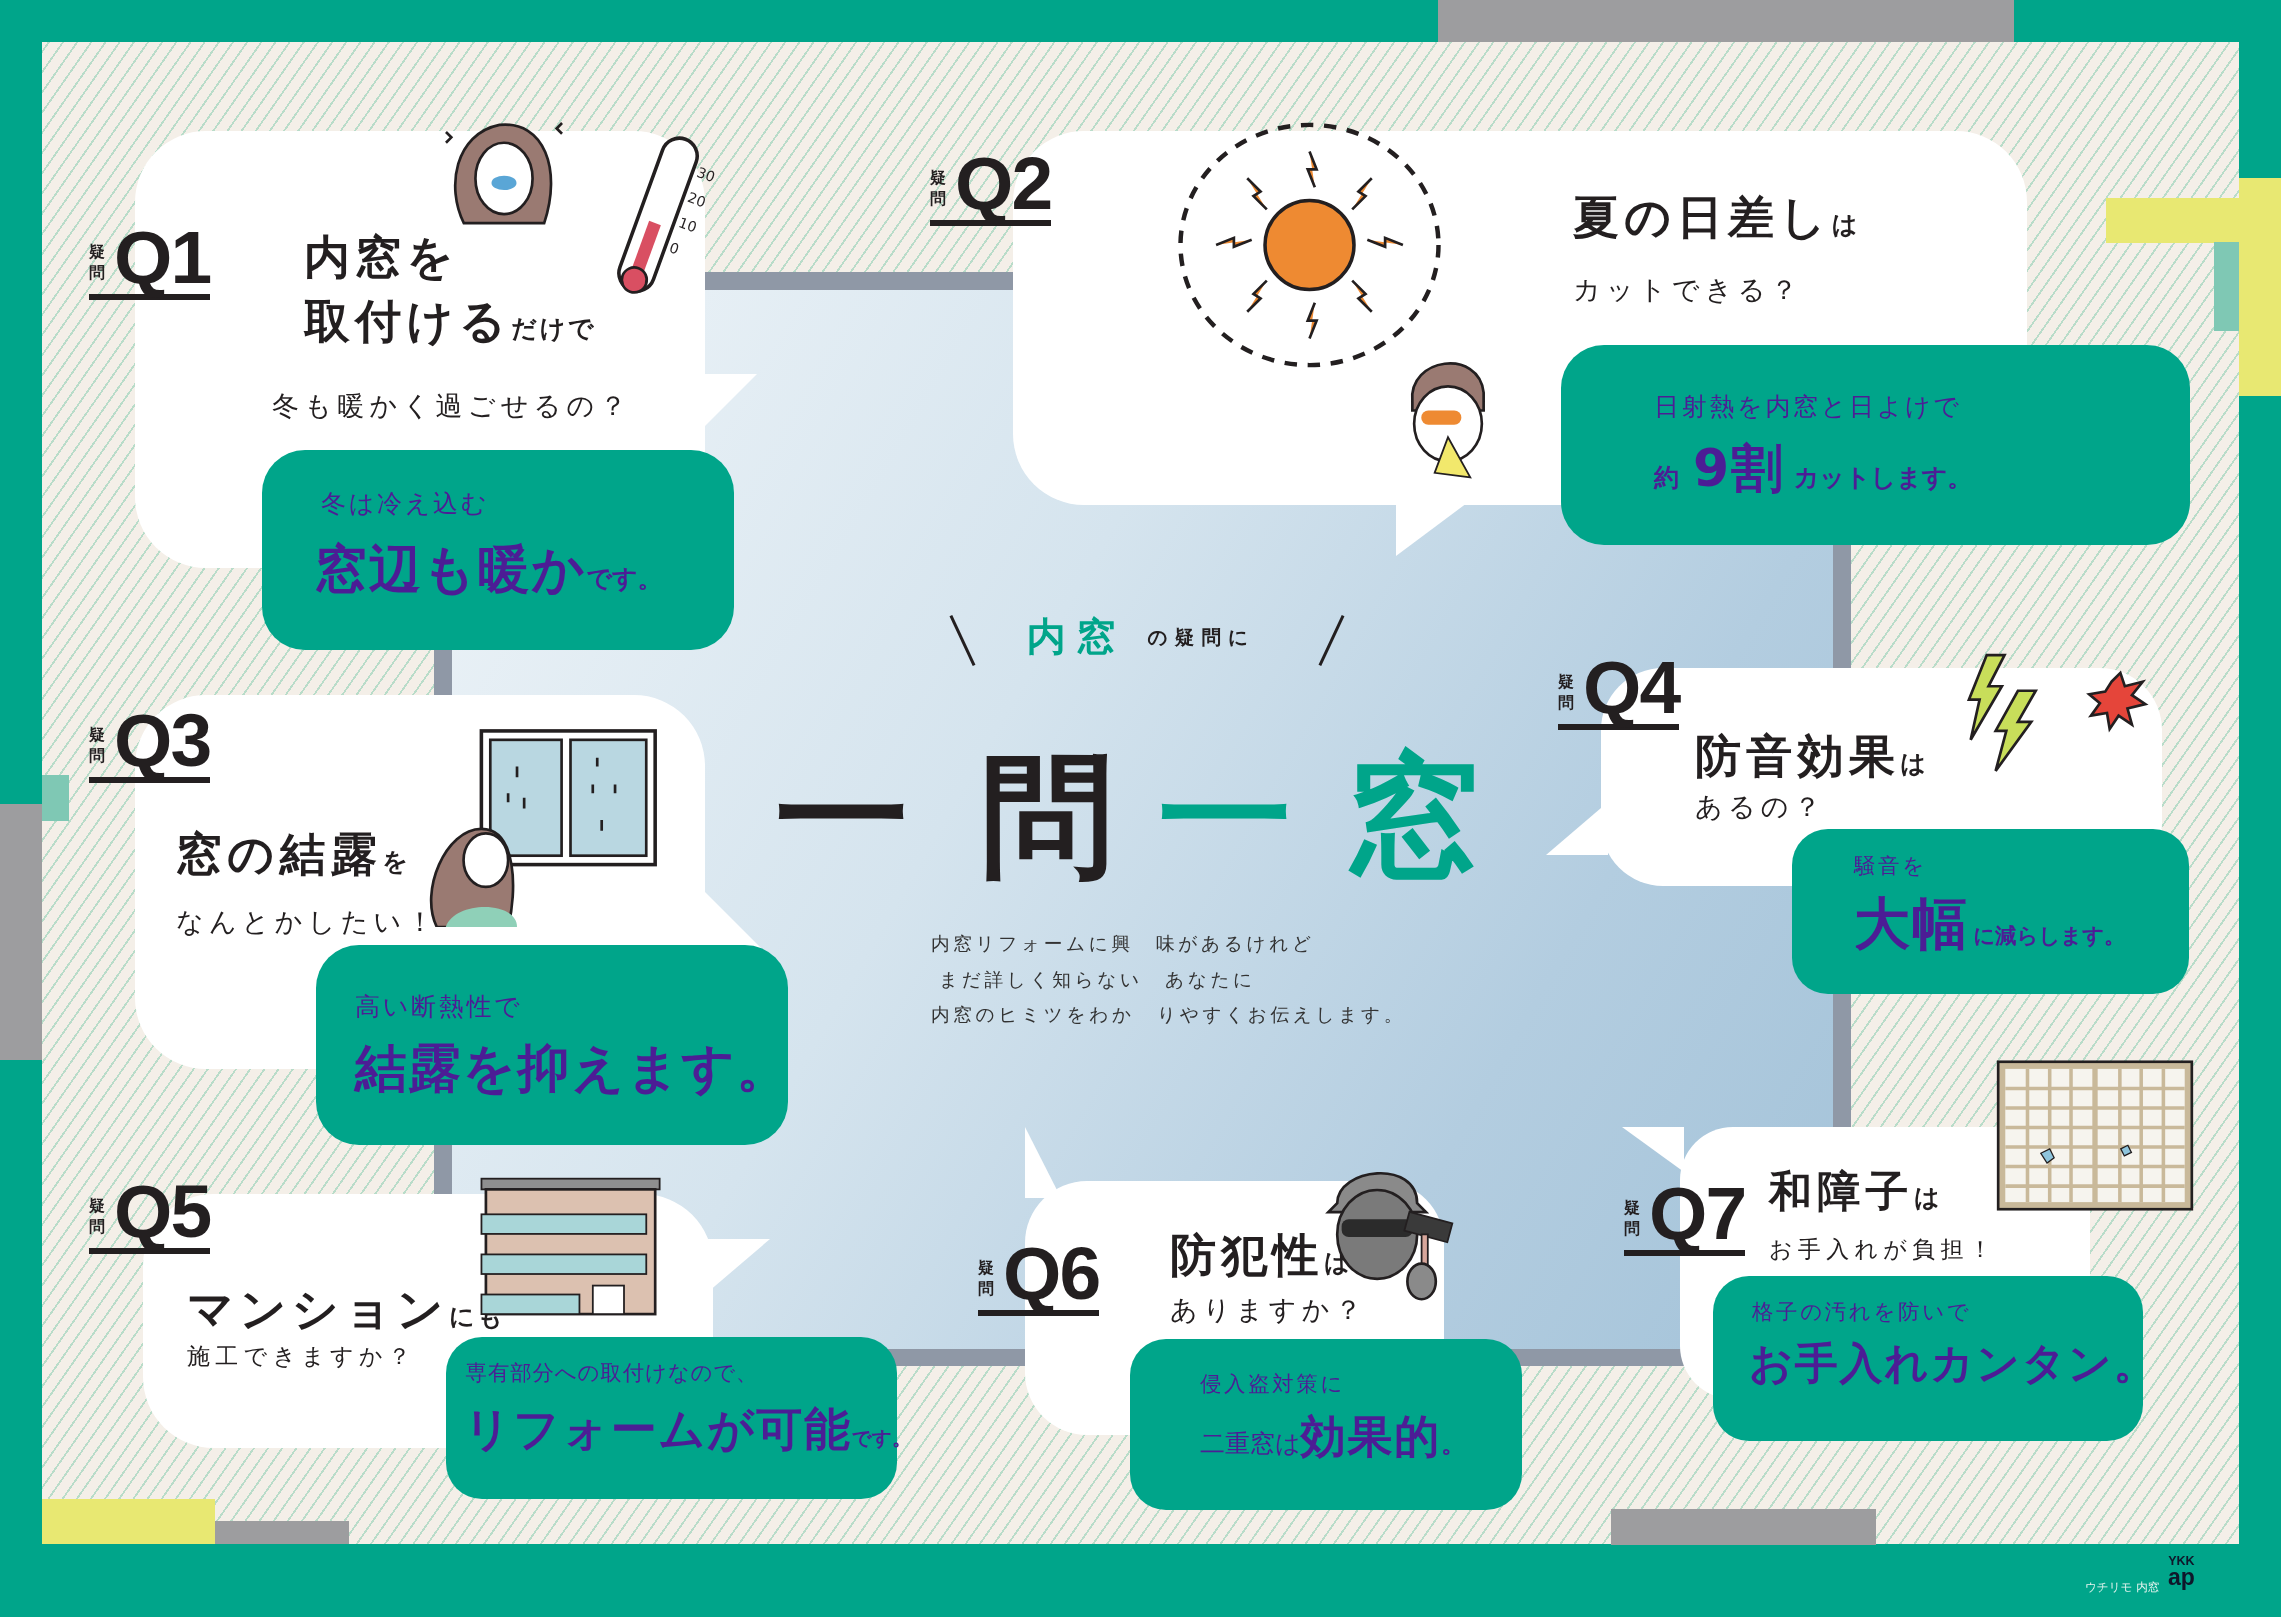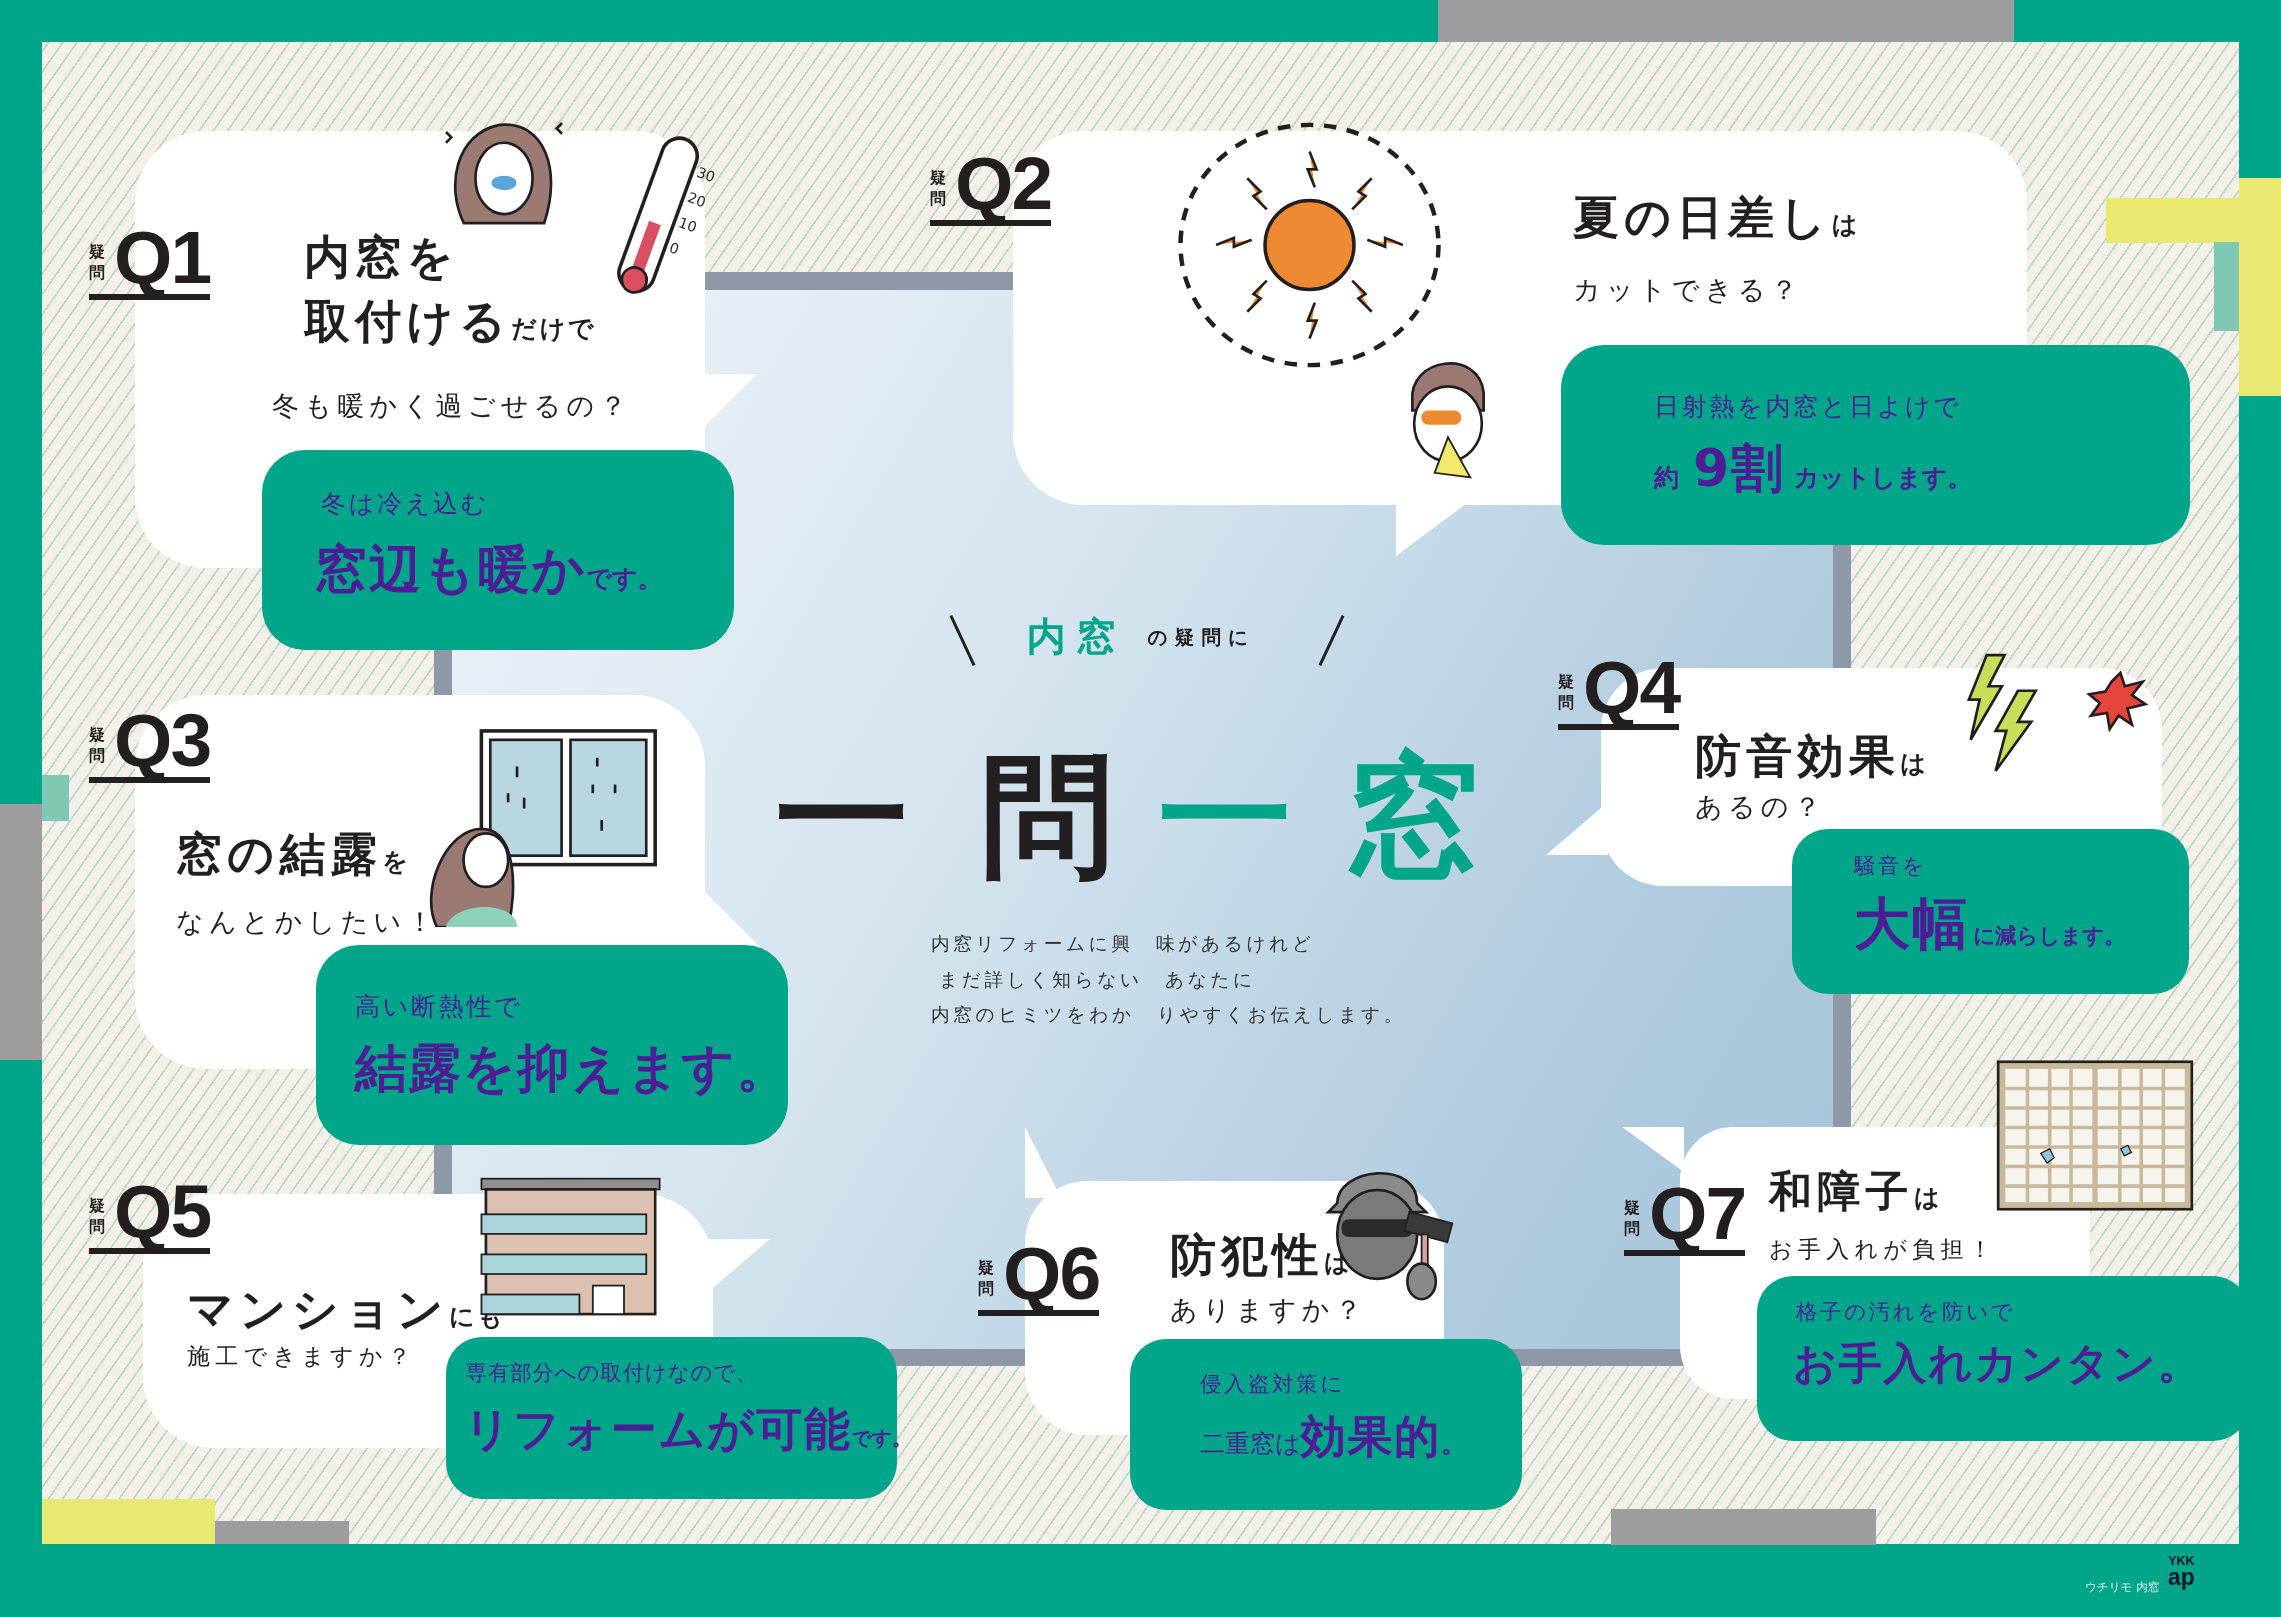--- a/index.html
+++ b/index.html
@@ -305,21 +305,21 @@
         <line x1="188" y1="10" x2="188" y2="160"></line>
       <line x1="10" y1="32" x2="212" y2="32"></line>
         <line x1="10" y1="54" x2="212" y2="54"></line>
         <line x1="10" y1="76" x2="212" y2="76"></line>
       <line x1="10" y1="98" x2="212" y2="98"></line>
         <line x1="10" y1="120" x2="212" y2="120"></line>
         <line x1="10" y1="142" x2="212" y2="142"></line>
     </g>
     <path d="M50 105 l10 -5 l5 10 l-8 6 Z M140 100 l8 -4 l4 8 l-8 4 Z" fill="#8fc5dd" stroke="#231f20" stroke-width="1.5"></path>
   </svg>
-  <div class="answer" style="left:1757px;top:1276px;width:492px;height:165px;border-radius:36px;">
+  <div class="answer" style="left:1713px;top:1276px;width:430px;height:165px;border-radius:36px;">
     <div class="a-lead" style="left:39px;top:21.4px;font-size:21.4px;">格子の汚れを防いで</div>
     <div class="a-main" style="left:36px;top:59px;">
       <span class="hl" style="font-size:43px;">お手入れカンタン。</span>
     </div>
   </div>
 </div>
 
 <div class="footer-text">ウチリモ 内窓</div>
 <div class="logo">
   <span class="ykk">YKK</span>

